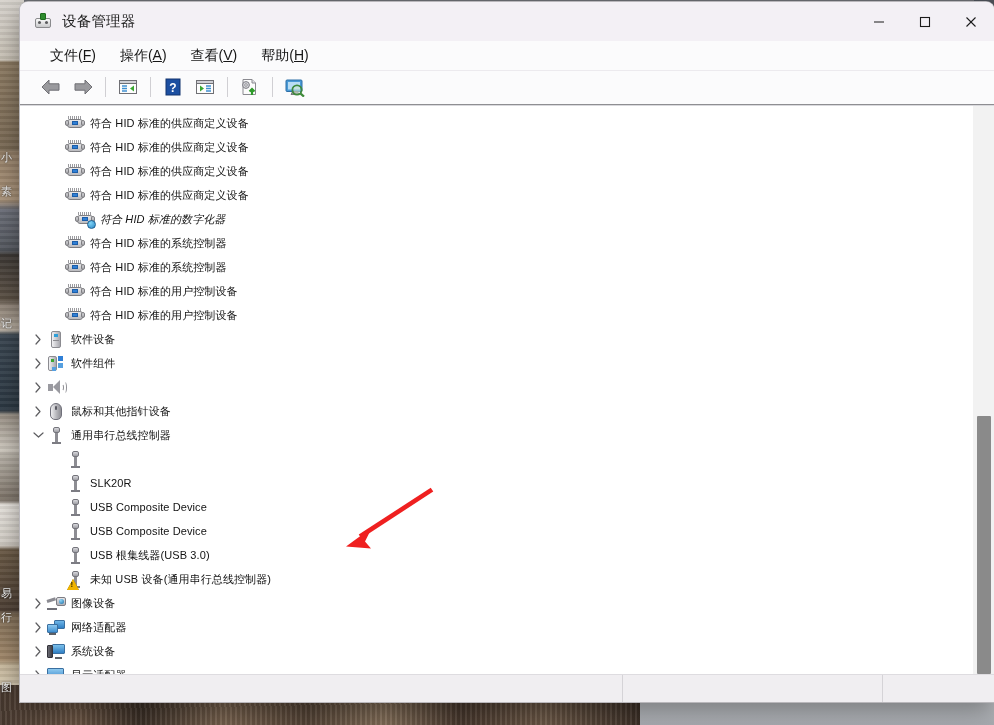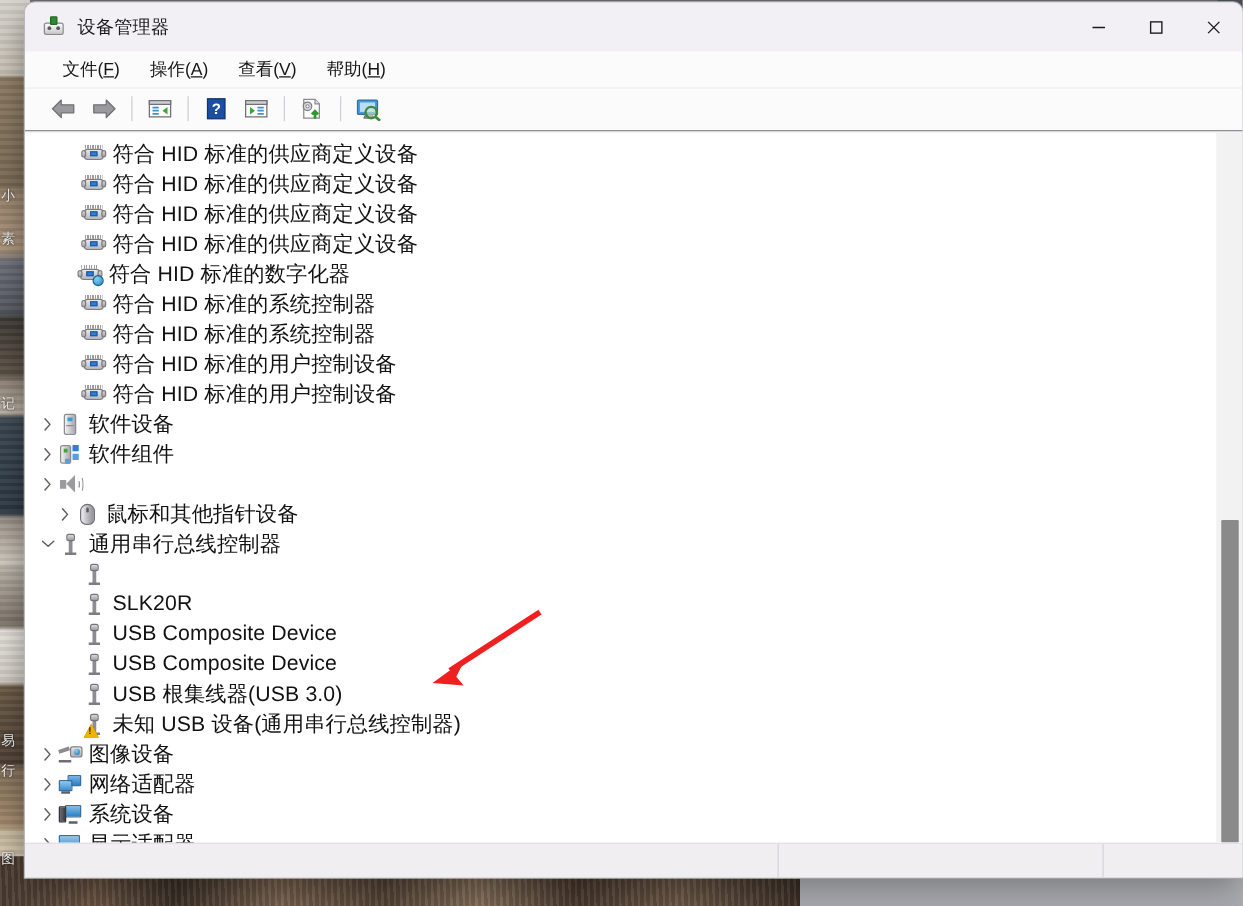--- a/index.html
+++ b/index.html
@@ -176,21 +176,21 @@
   }
   .chev {
     width: 16px; flex: 0 0 16px;
     display: flex; align-items: center; justify-content: center;
     color: #5d5d60;
     font-size: 11px;
     line-height: 1;
   }
   .chev svg { display:block; }
   .ico { width: 20px; flex: 0 0 20px; display: flex; align-items: center; justify-content: center; position: relative; }
-  .lbl { font-size: 17px; color: #121212; padding-left: 5px; letter-spacing: .1px; }
+  .lbl { font-size: 11px; color: #121212; padding-left: 5px; letter-spacing: .1px; }
 
   
   #vscroll {
     width: 22px; flex: 0 0 22px;
     background: #f2f2f2;
     position: relative;
     border-left: 1px solid #ffffff;
   }
   #vthumb {
     position: absolute; left: 4px; width: 14px;
@@ -522,21 +522,21 @@
             <div class="i-hid">
               <div class="gr"></div>
               <div class="pad"></div>
               <div class="kn1"></div>
               <div class="kn2"></div>
               <div class="scr"></div>
             </div>
           </div>
           <div class="lbl">符合 HID 标准的供应商定义设备</div>
         </div>
-        <div class="row" style="padding-left: 26px;">
+        <div class="row" style="padding-left: 39px; font-style: italic;">
           <div class="chev"></div>
           <div class="ico">
             <div class="i-hid">
               <div class="gr"></div>
               <div class="pad"></div>
               <div class="kn1"></div>
               <div class="kn2"></div>
               <div class="scr"></div>
               <div class="badge"></div>
             </div>
@@ -635,21 +635,21 @@
           </div>
           <div class="ico">
             <div class="i-spk">
               <div class="box"></div>
               <div class="cone"></div>
               <div class="w1"></div>
               <div class="w2"></div>
             </div>
           </div>
         </div>
-        <div class="row" style="padding-left: 10px; margin-left: 14px;">
+        <div class="row" style="padding-left: 10px;">
           <div class="chev">
             <svg width="8" height="11" viewBox="0 0 8 11">
               <path d="M2 1 L6 5.5 L2 10" fill="none" stroke="#5d5d60" stroke-width="1.2" stroke-linecap="round" stroke-linejoin="round"></path>
             </svg>
           </div>
           <div class="ico">
             <div class="i-mouse">
               <div class="b"></div>
               <div class="w"></div>
             </div>

